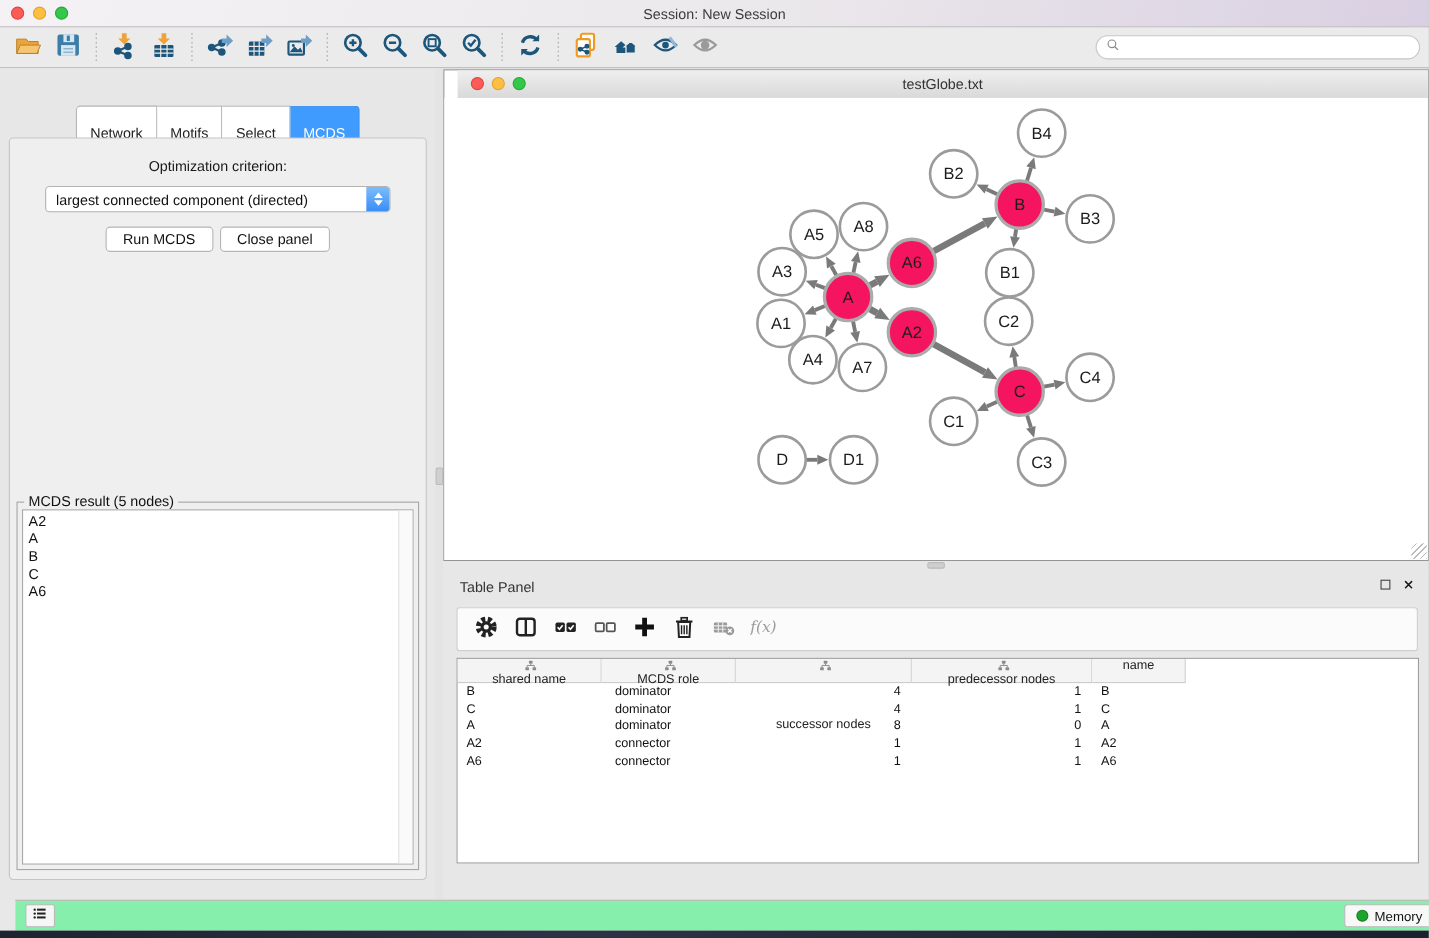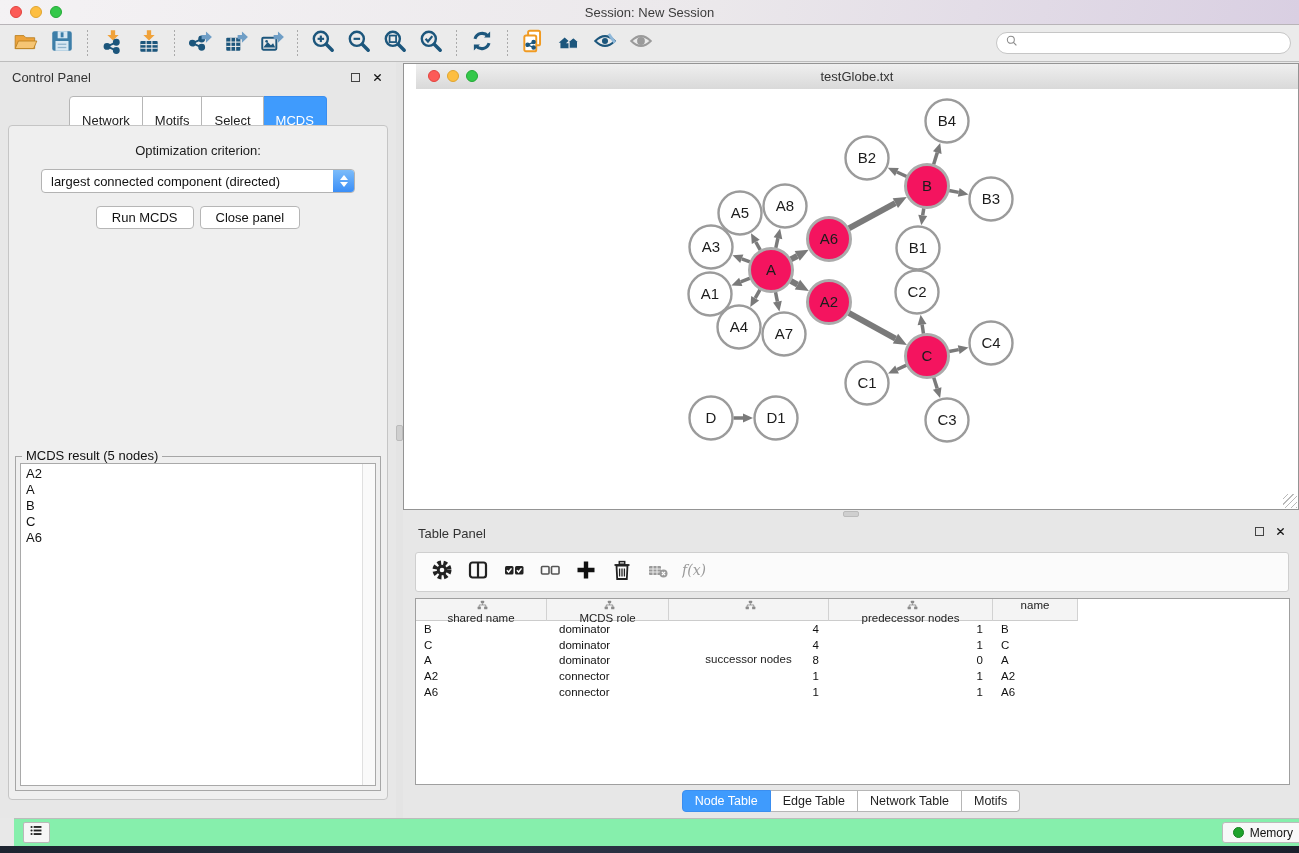--- a/index.html
+++ b/index.html
@@ -276,31 +276,20 @@
       <div class="searchbox" id="searchbox">
       <span id="search-icon-slot"><svg viewBox="0 0 24 24" width="14" height="14">
             <circle cx="10" cy="10" r="6" fill="none" stroke="#8a8a8a" stroke-width="1.8"></circle>
             <line x1="14.5" y1="14.5" x2="19.5" y2="19.5" stroke="#8a8a8a" stroke-width="2"></line>
           </svg></span>
       <input type="text" placeholder="" style="">
     </div>
   </div>
 
   <div class="control-panel">
-    <div class="panel-head">
-      <span class="ptitle">Control Panel</span>
-      <span class="mini-btn" style="right:34px;">
-          <span class="float-glyph"></span>
-        </span>
-      <span class="mini-btn" style="right:12px;" id="cp-close-slot">
-          <svg viewBox="0 0 24 24" width="11" height="11">
-            <path d="M6 6l12 12M18 6L6 18" stroke="#1a1a1a" stroke-width="3" stroke-linecap="round"></path>
-          </svg>
-        </span>
-    </div>
     <div class="tabs-row" id="cp-tabs">
         <div class="seg-tab">Network</div>
         <div class="seg-tab">Motifs</div>
         <div class="seg-tab">Select</div>
         <div class="seg-tab selected">MCDS</div>
       </div>
     <div class="cp-body">
       <div class="opt-label">Optimization criterion:</div>
       <div class="dropdown">
         <span class="dval">largest connected component (directed)</span>
@@ -626,26 +615,20 @@
           </div>
           <div class="tr">
             <div class="td txt" style="width: 131px;">A6</div>
             <div class="td txt2" style="width: 122px;">connector</div>
             <div class="td num" style="width: 160px;">1</div>
             <div class="td num" style="width: 164px;">1</div>
             <div class="td txt" style="width: 85px;">A6</div>
           </div>
         </div>
     </div>
-    <div class="tabs-row" id="tp-tabs">
-        <div class="seg-tab selected">Node Table</div>
-        <div class="seg-tab">Edge Table</div>
-        <div class="seg-tab">Network Table</div>
-        <div class="seg-tab">Motifs</div>
-      </div>
   </div>
 
   <div class="statusbar">
     <div class="list-btn" id="list-btn-slot">
         <span><svg viewBox="0 0 24 24" width="17" height="17">
             <g fill="#222">
               <circle cx="5" cy="7" r="1.5"></circle>
               <rect x="8" y="5.7" width="11" height="2.6"></rect>
               <circle cx="5" cy="12" r="1.5"></circle>
               <rect x="8" y="10.7" width="11" height="2.6"></rect>

